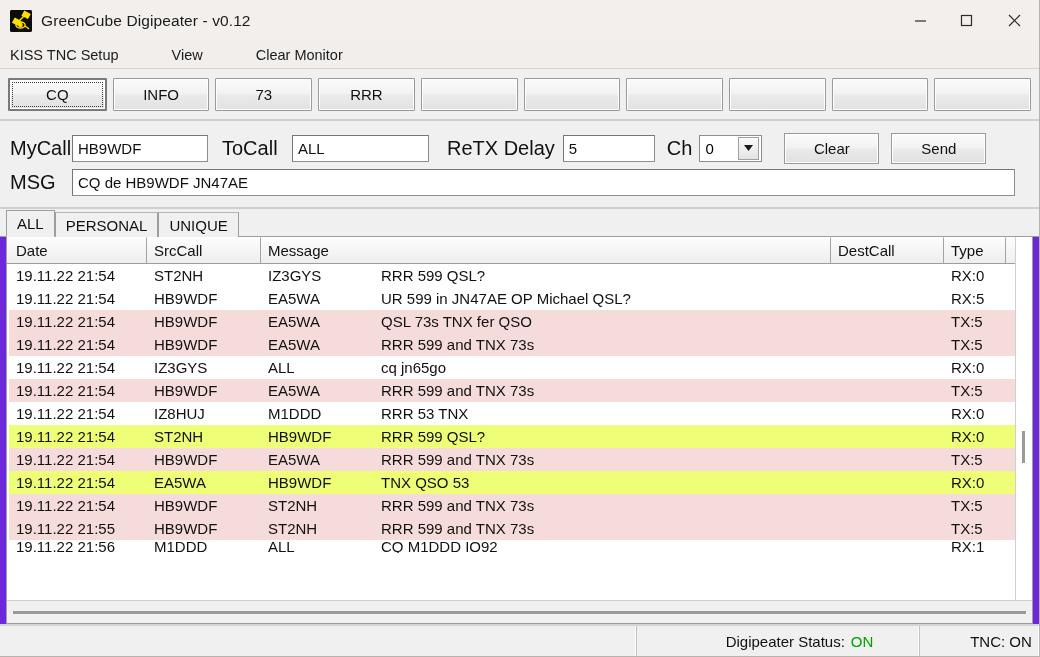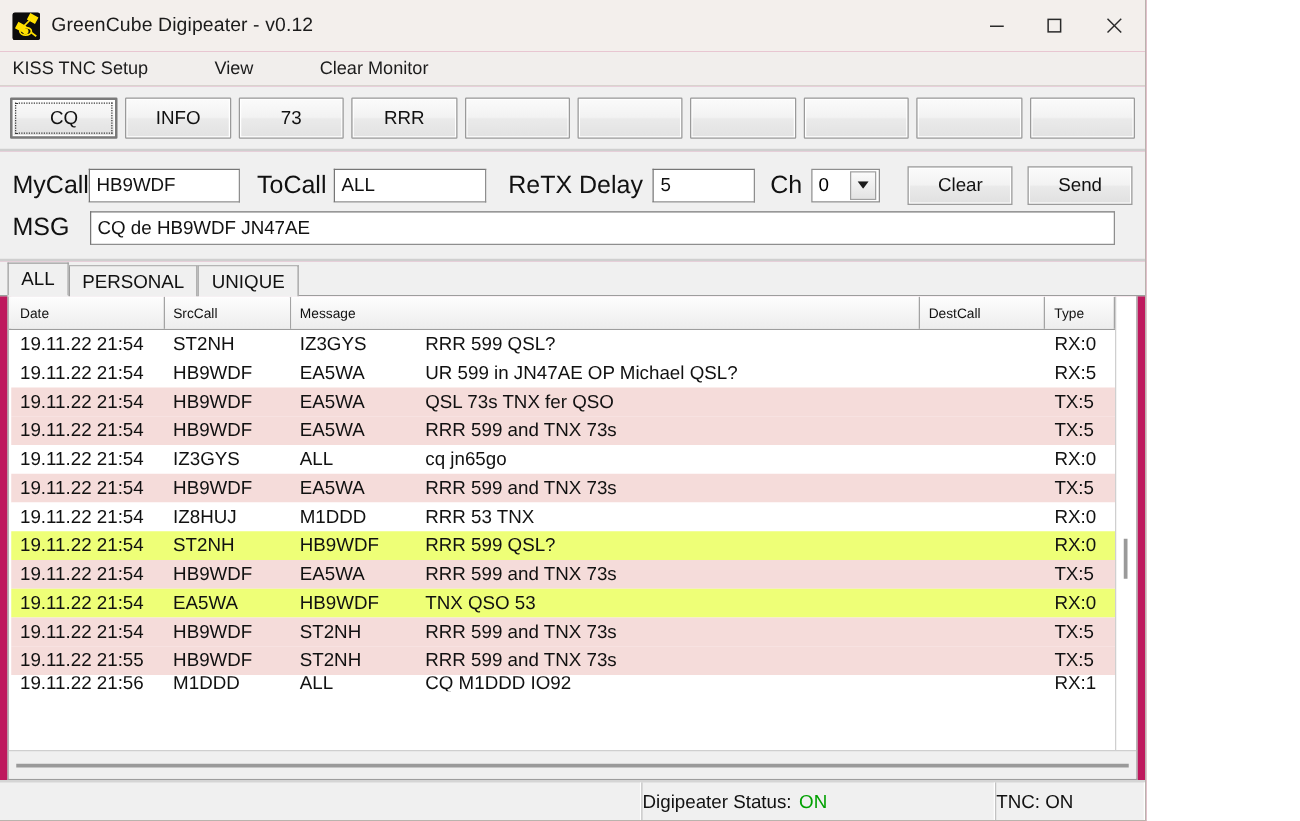--- a/index.html
+++ b/index.html
@@ -9,24 +9,24 @@
   }
   body {
     width: 1040px;
     height: 657px;
     font-family: "Liberation Sans", sans-serif;
     font-size: 15px;
     color: #000000;
     overflow: hidden;
   }
   .window {
-    width: 917px;
+    width: 1040px;
     height: 657px;
     position: relative;
-    background: #be185d;
+    background: #6d28d9;
     box-sizing: border-box;
     border: 1px solid #b9b3ad;
     border-top: none;
     border-left: none;
     display: flex;
     flex-direction: column;
   }
 
   
   .titlebar {
@@ -269,21 +269,21 @@
     border-bottom: 1px solid #9d9d9d;
     flex: 0 0 auto;
     padding-left: 2px;
   }
   .hdr .hc {
     border-right: 1px solid #a3a3a3;
     border-top: 1px solid #ffffff;
     display: flex;
     align-items: center;
     padding-left: 7px;
-    font-size: 11px;
+    font-size: 15px;
     color: #111;
     box-sizing: border-box;
     background: linear-gradient(to bottom,#fdfdfd,#ededed);
     white-space: nowrap;
     overflow: hidden;
   }
   .rows {
     flex: 1 1 auto;
     overflow: hidden;
     padding-left: 2px;
@@ -352,24 +352,26 @@
     border-top: 2px solid #d5d5d5;
     display: flex;
     align-items: stretch;
     flex: 0 0 auto;
   }
   .sb-pane {
     border-left: 1px solid #c2c2c2;
     border-right: 1px solid #ffffff;
     display: flex;
     align-items: center;
-    font-size: 15px;
-    color: #111;
-    box-sizing: border-box;
-    white-space: nowrap;
+    justify-content: center;
+    font-size: 15px;
+    color: #111;
+    box-sizing: border-box;
+    white-space: nowrap;
+    padding-left: 44px;
   }
   .sb-spacer { flex: 1 1 auto; border-left: none; }
   .sb-digi { width: 283px; }
   .sb-tnc  { width: 120px; }
   .green { color: #00a000; font-weight: normal; margin-left: 6px; }
 </style>
 </head>
 <body>
 
 <div class="window">

